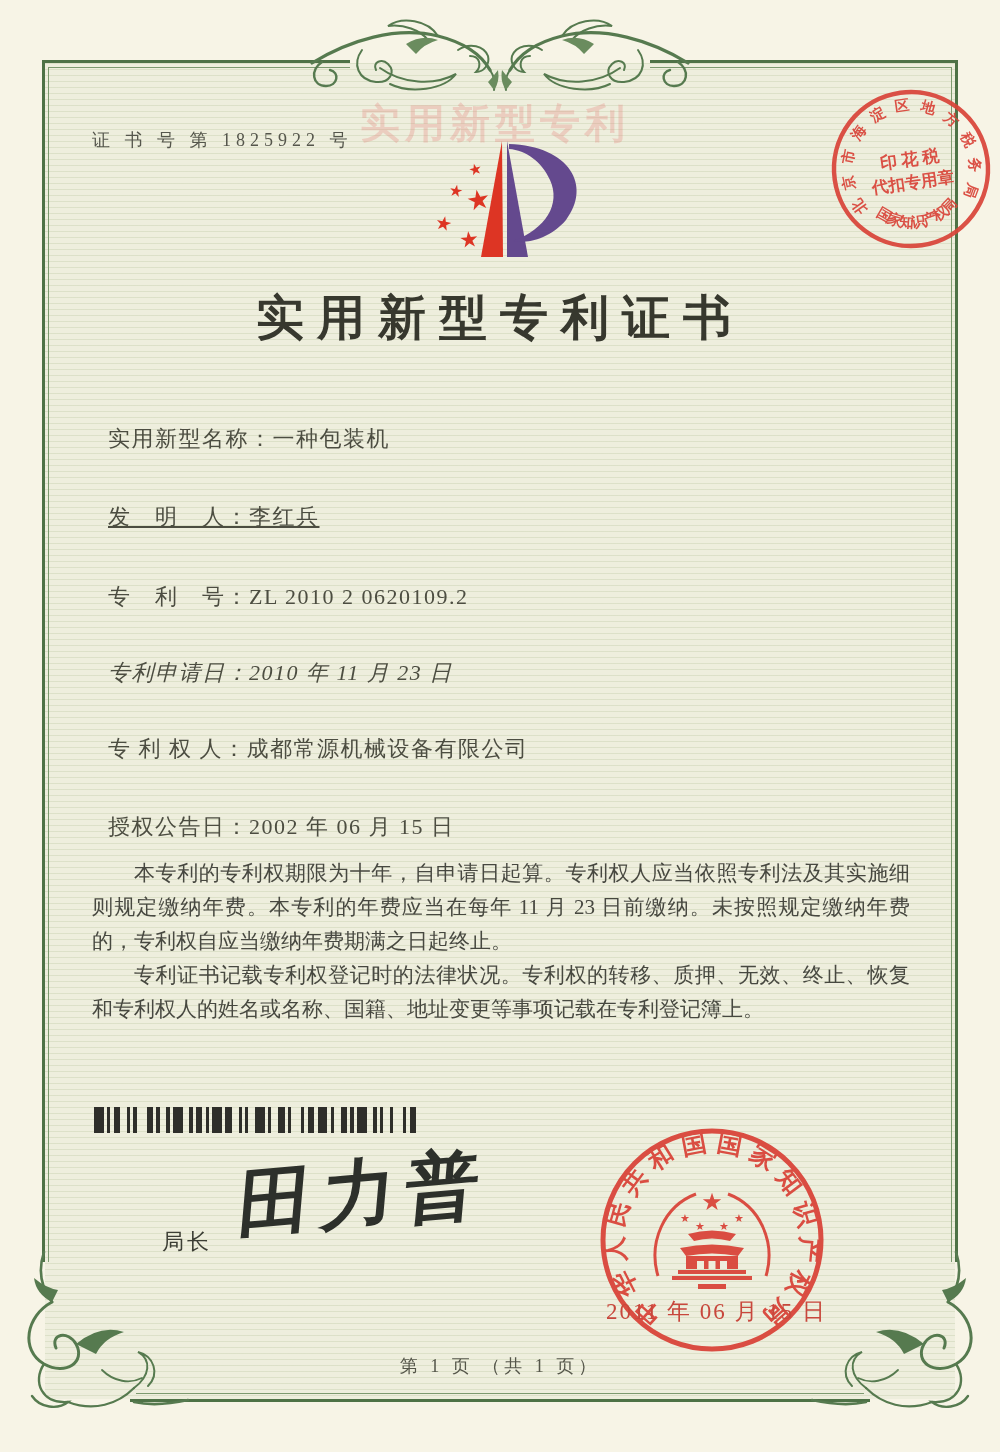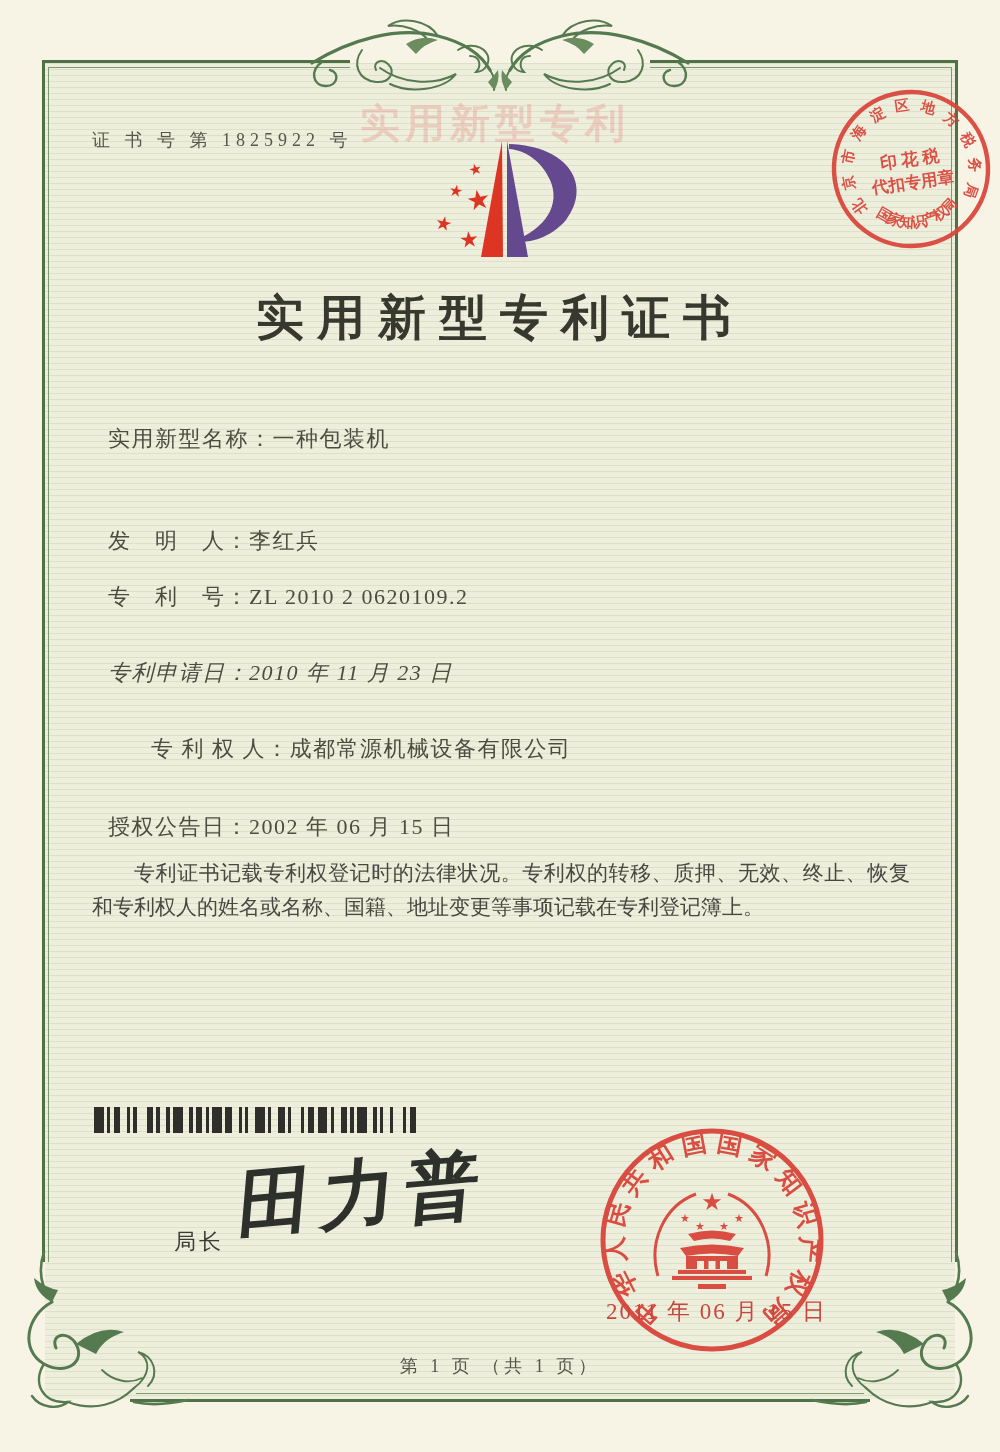--- a/index.html
+++ b/index.html
@@ -43,32 +43,32 @@
   .orn{z-index:3;}
   .content{z-index:4;}
   .stamp{z-index:5;}
 
   .cert-no{left:92px;top:128px;font-size:18px;letter-spacing:5px;color:#55564c;}
   .title{
     left:0;top:286px;width:1000px;text-align:center;
     font-size:48px;font-weight:bold;letter-spacing:13px;color:#37382e;
   }
   .field{left:108px;font-size:22px;letter-spacing:1.5px;color:var(--ink-soft);white-space:pre;}
-  .f0{top:424px;}.f1{top:526px;}.f2{top:582px;}.f3{top:658px;font-style:italic;}.f4{top:734px;margin-left:43px;}.f5{top:812px;}
+  .f0{top:424px;}.f1{top:502px;text-decoration:underline;}.f2{top:582px;}.f3{top:658px;font-style:italic;}.f4{top:734px;}.f5{top:812px;}
 
   .body-text{
     left:92px;top:856px;width:818px;
     font-size:21px;line-height:34px;text-align:justify;color:#474840;
   }
   .body-text p{margin:0;text-indent:2em;}
 
   .barcode{left:94px;top:1107px;width:326px;height:26px;display:flex;align-items:stretch;}
   .barcode span{display:block;height:100%;}
 
-  .sig-label{left:174px;top:1227px;font-size:22px;letter-spacing:3px;color:#3c3e35;}
+  .sig-label{left:162px;top:1227px;font-size:22px;letter-spacing:3px;color:#3c3e35;}
   .sig-name{
     left:238px;top:1156px;width:300px;
     font-size:74px;font-weight:600;letter-spacing:10px;color:#2d302b;
     transform:rotate(-5deg) skewX(-10deg);transform-origin:left center;
     font-family:"DejaVu Serif","Liberation Serif",serif;
   }
   .seal-date{left:606px;top:1296px;font-size:23px;letter-spacing:2px;color:#c8473c;z-index:6;}
   .footer{left:0;top:1354px;width:1000px;text-align:center;font-size:18px;letter-spacing:4px;color:#55564a;}
 
   svg text{font-family:"Liberation Serif","DejaVu Serif",serif;}
@@ -176,20 +176,21 @@
 <div class="abs content title">实用新型专利证书</div>
 
 <div class="abs content field f0">实用新型名称：一种包装机</div>
 <div class="abs content field f1">发　明　人：李红兵</div>
 <div class="abs content field f2">专　利　号：ZL 2010 2 0620109.2</div>
 <div class="abs content field f3">专利申请日：2010 年 11 月 23 日</div>
 <div class="abs content field f4">专 利 权 人：成都常源机械设备有限公司</div>
 <div class="abs content field f5">授权公告日：2002 年 06 月 15 日</div>
 
 <div class="abs content body-text">
+  <p>本专利的专利权期限为十年，自申请日起算。专利权人应当依照专利法及其实施细则规定缴纳年费。本专利的年费应当在每年 11 月 23 日前缴纳。未按照规定缴纳年费的，专利权自应当缴纳年费期满之日起终止。</p>
   <p>专利证书记载专利权登记时的法律状况。专利权的转移、质押、无效、终止、恢复和专利权人的姓名或名称、国籍、地址变更等事项记载在专利登记簿上。</p>
 </div>
 
 <div class="abs content barcode">
     <span style="width: 9.87879px; background: rgb(46, 46, 42);"></span>
     <span style="width: 3.29293px; background: transparent;"></span>
     <span style="width: 3.29293px; background: rgb(46, 46, 42);"></span>
     <span style="width: 3.29293px; background: transparent;"></span>
     <span style="width: 6.58586px; background: rgb(46, 46, 42);"></span>
     <span style="width: 6.58586px; background: transparent;"></span>

